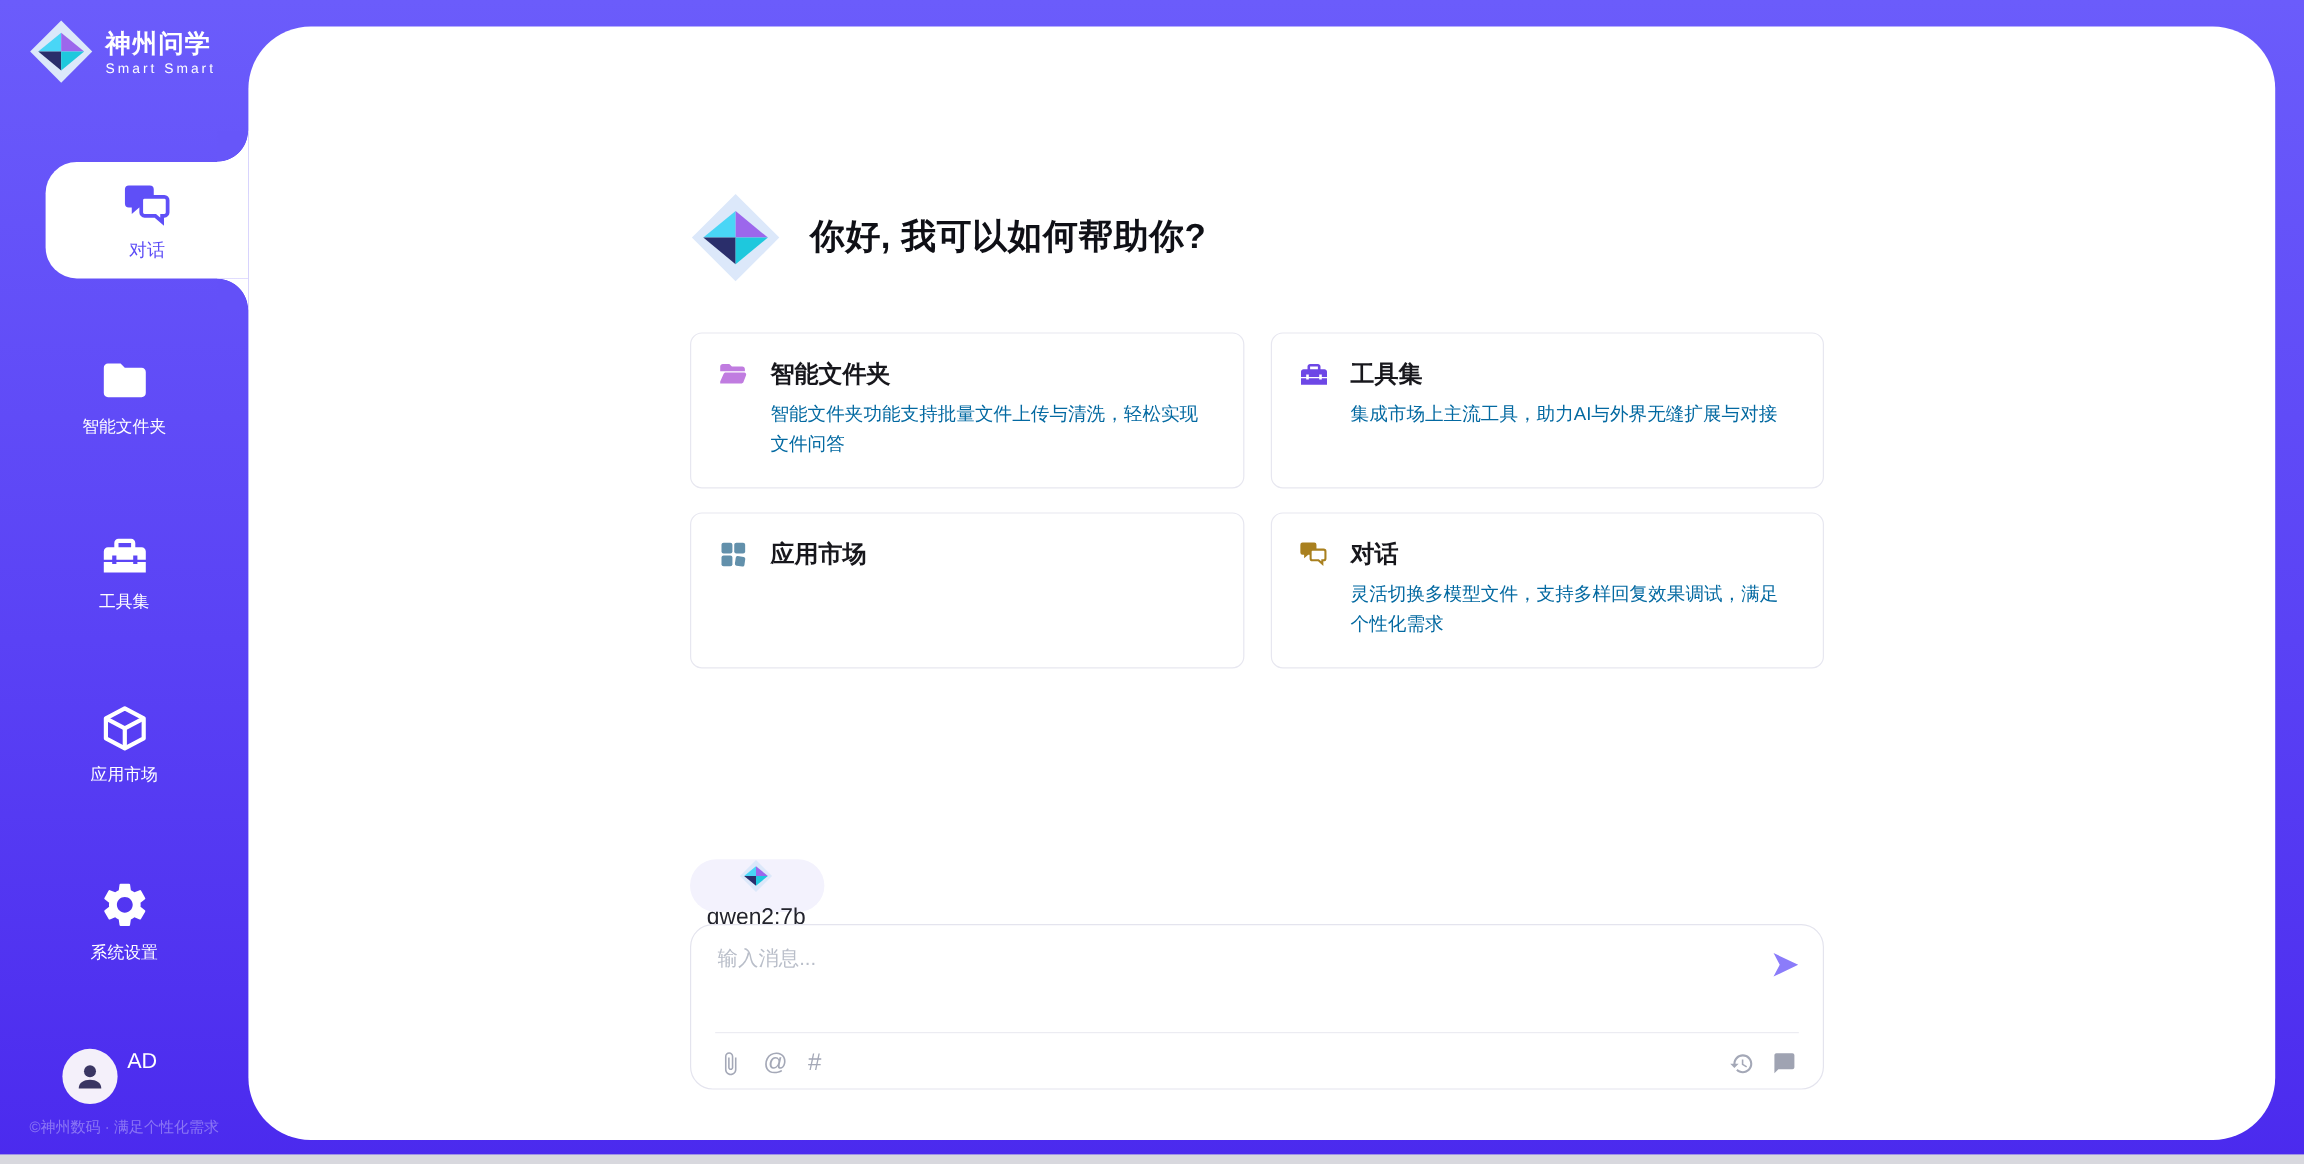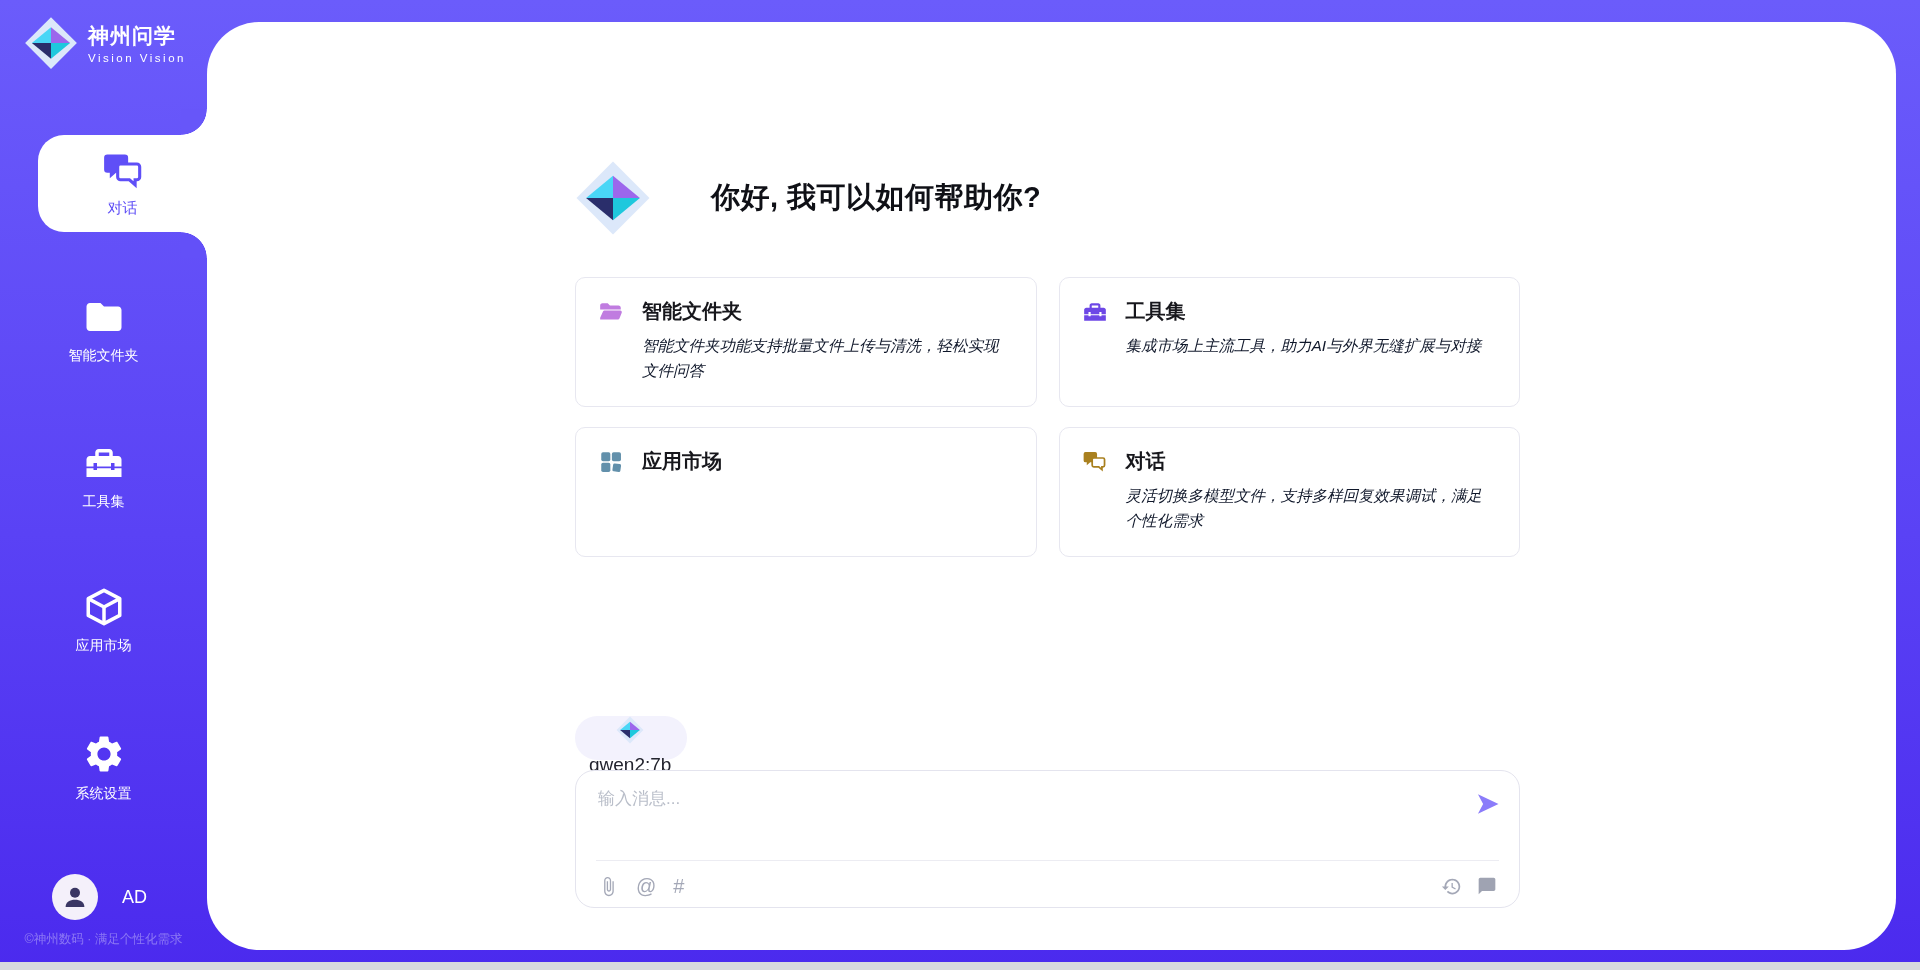--- a/index.html
+++ b/index.html
@@ -37,40 +37,40 @@
     position:absolute; left:38px; top:135px; width:169px; height:97px;
     background:#ffffff; border-radius:26px 0 0 26px;
     display:flex; flex-direction:column; align-items:center; justify-content:center; gap:6px;
     cursor:pointer;
   }
   .active-tab .nav-label { color:#5B4BF6; font-size:15px; font-weight:500; }
   .fillet { position:absolute; left:181px; width:26px; height:26px; }
   .fillet-top    { top:109px; background:radial-gradient(circle 26px at 0 0,   #6756F9 0 25.4px, #ffffff 26px); }
   .fillet-bottom { top:232px; background:radial-gradient(circle 26px at 0 100%,#6350F8 0 25.4px, #ffffff 26px); }
 
-  .user-row { position:absolute; left:52px; top:874px; display:flex; align-items:center; gap:24px; cursor:pointer; }
+  .user-row { position:absolute; left:52px; top:874px; display:flex; gap:8px; cursor:pointer; }
   .avatar-circle { width:46px; height:46px; border-radius:50%; background:#F4F0FA;
                    display:flex; align-items:center; justify-content:center; }
   .user-name { color:#fff; font-size:18px; font-weight:500; }
   .sidebar-footer { position:absolute; top:931px; width:207px; text-align:center;
                     color:rgba(255,255,255,0.35); font-size:12.5px; }
 
   
   .content { position:absolute; left:575px; top:0; width:945px; height:970px; }
 
   .greeting { position:absolute; top:160px; left:0; display:flex; align-items:center; gap:24px; }
-  .greeting-text { font-size:29px; font-weight:700; color:#0F1016; letter-spacing:0.5px;margin-left:36px; }
+  .greeting-text { font-size:29px; font-weight:700; color:#0F1016; letter-spacing:0.5px; }
 
   .cards { position:absolute; top:277px; left:0; width:945px;
            display:grid; grid-template-columns:1fr 1fr; column-gap:22px; row-gap:20px; }
   .card { background:#fff; border:1px solid #E7E7F0; border-radius:10px; height:130px;
           padding:20px 22px; cursor:pointer; }
   .card-head { display:flex; align-items:center; gap:18px; }
   .card-title { font-size:20px; font-weight:700; color:#17171C; }
-  .card-desc { margin-top:9px; margin-left:44px; font-size:15.5px; color:#0f172a; line-height:1.6;font-style:italic; }
+  .card-desc { margin-top:9px; margin-left:44px; font-size:15.5px; color:#0369a1; line-height:1.6; }
 
   .model-pill { position:absolute; top:716px; left:0; height:44px;
                 display:inline-flex; align-items:center; gap:10px; padding:0 16px 0 14px;
                 background:#F3F2FD; border-radius:24px; cursor:pointer;flex-direction:column; }
   .model-name { font-size:19px; color:#23242D; }
 
   .composer { position:absolute; top:770px; left:0; width:945px; height:138px;
               border:1px solid #E4E4EE; border-radius:19px; background:#fff; }
   .composer textarea {
     position:absolute; left:22px; top:16px; width:840px; height:58px;
@@ -106,21 +106,21 @@
 <div class="sidebar">
 
   <div class="logo-block">
     <span>
       <svg width="54" height="54">
           <use href="#logo-diamond"></use>
         </svg>
     </span>
     <span>
       <div class="logo-text-name">神州问学</div>
-      <div class="logo-text-sub">Vision Vision</div>
+      <div class="logo-text-sub">Smart Smart</div>
     </span>
   </div>
 
   <div class="active-tab">
     <span>
       <svg width="44" height="44" viewBox="0 0 24 24">
         <path fill="#5F4FF7" d="M3.5 3h9.5a1.8 1.8 0 0 1 1.8 1.8v6.4a1.8 1.8 0 0 1-1.8 1.8H8.2l-3.4 3v-3H3.5a1.8 1.8 0 0 1-1.8-1.8V4.8A1.8 1.8 0 0 1 3.5 3z"></path>
         <path fill="#ffffff" stroke="#5F4FF7" stroke-width="1.7" d="M10.6 8.2h9a1.5 1.5 0 0 1 1.5 1.5v5.6a1.5 1.5 0 0 1-1.5 1.5h-1v2.7l-3.1-2.7h-4.9a1.5 1.5 0 0 1-1.5-1.5V9.7a1.5 1.5 0 0 1 1.5-1.5z"></path>
       </svg>
     </span>

